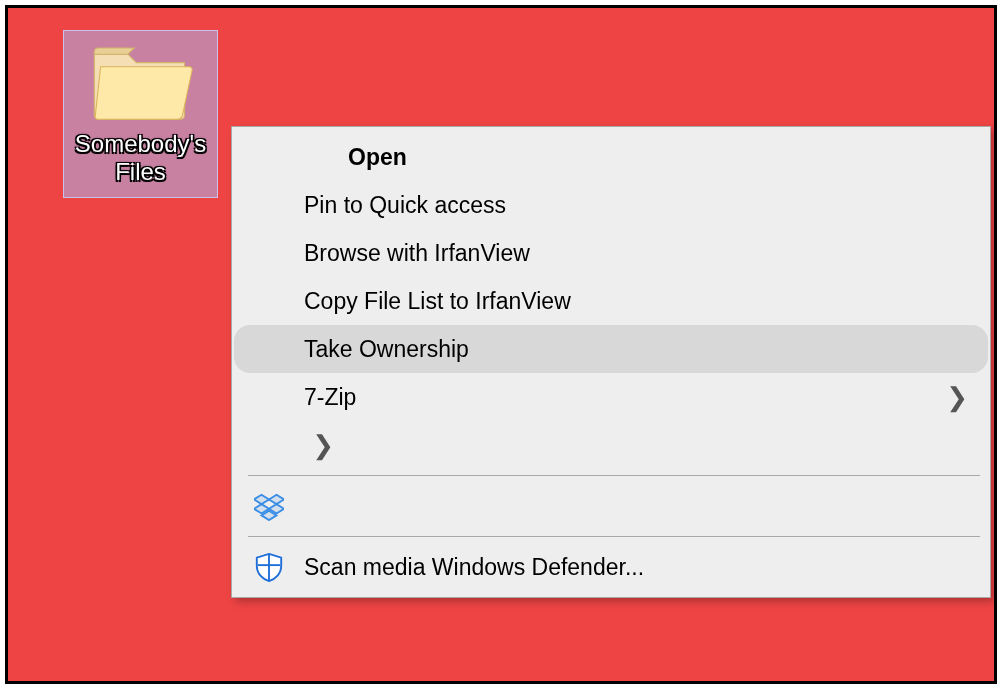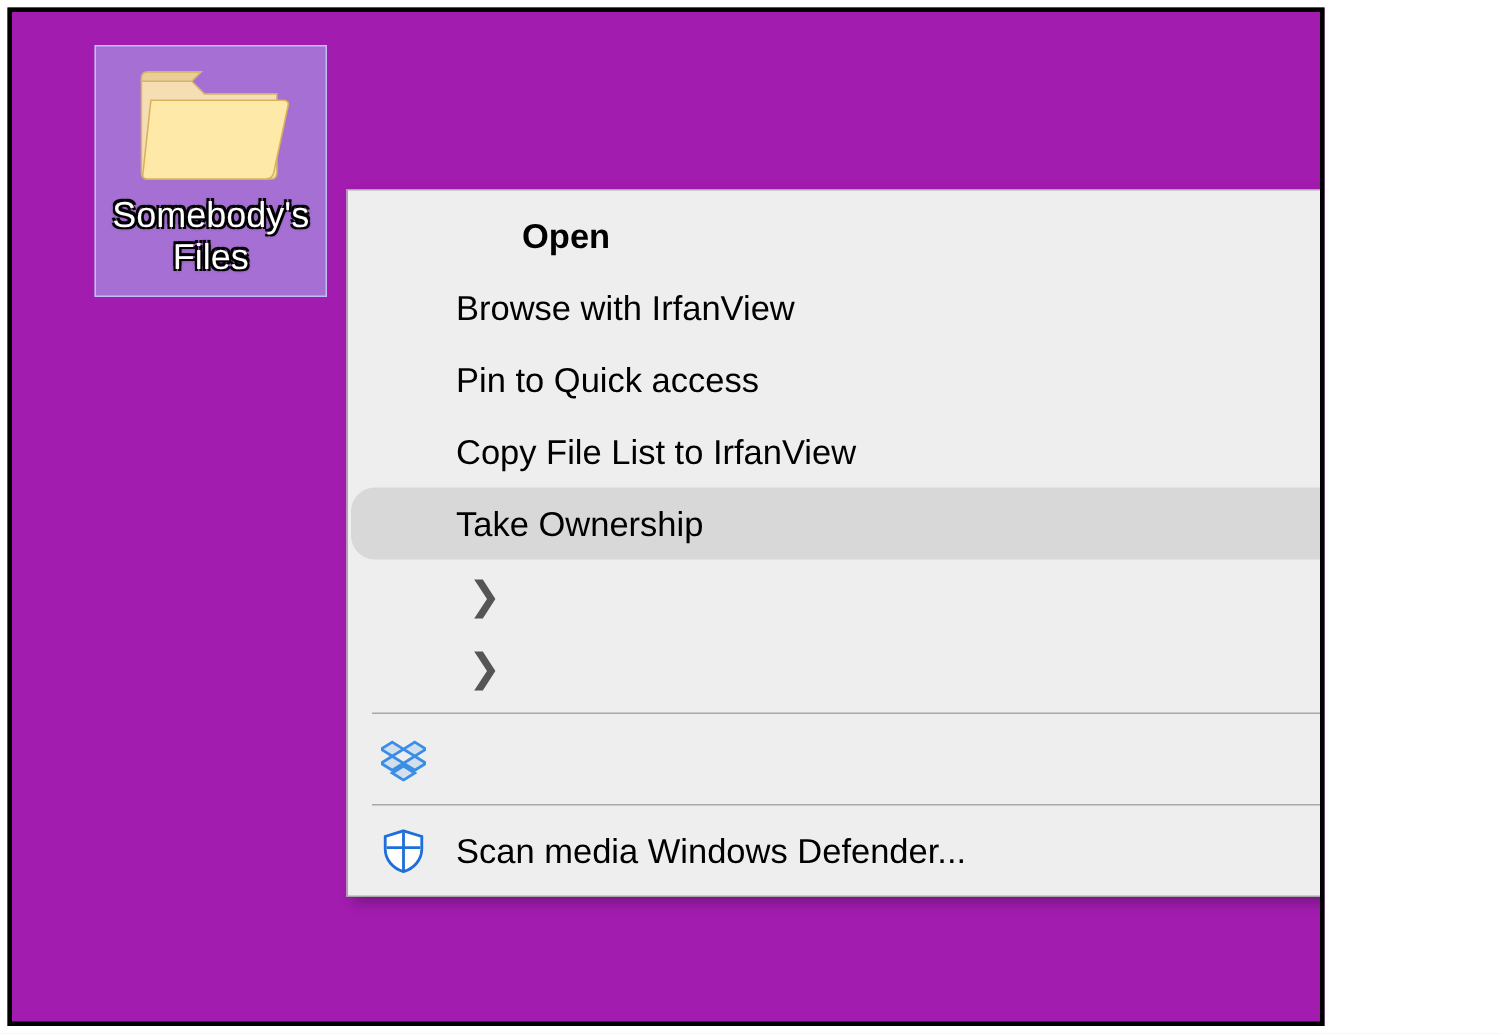--- a/index.html
+++ b/index.html
@@ -7,23 +7,23 @@
       width: 1000px;
       height: 689px;
       background: #fff;
       font-family: "Segoe UI", Tahoma, sans-serif;
       overflow: hidden;
       position: relative;
     }
     .frame {
       position: absolute;
       left: 5px; top: 5px;
-      width: 878px; height: 679px;
+      width: 992px; height: 679px;
       border: 3px solid #000;
-      background: #a21caf;
+      background: #ef4444;
       overflow: hidden;
     }
 
     
     .desktop-icon {
       position: absolute;
       left: 55px;
       top: 22px;
       width: 155px;
       padding: 8px 4px 10px 4px;
@@ -114,41 +114,42 @@
 
   <div class="context-menu">
 
     <div class="menu-row">
       <span class="menu-icon-cell"></span>
       <span class="menu-label default">Open</span>
     </div>
 
     <div class="menu-row">
       <span class="menu-icon-cell"></span>
-      <span class="menu-label">Browse with IrfanView</span>
+      <span class="menu-label">Pin to Quick access</span>
     </div>
 
     <div class="menu-row">
       <span class="menu-icon-cell"></span>
-      <span class="menu-label">Pin to Quick access</span>
+      <span class="menu-label">Browse with IrfanView</span>
     </div>
 
     <div class="menu-row">
       <span class="menu-icon-cell"></span>
       <span class="menu-label">Copy File List to IrfanView</span>
     </div>
 
 
     <div class="menu-row highlight">
       <span class="menu-icon-cell"></span>
       <span class="menu-label">Take Ownership</span>
     </div>
 
     <div class="menu-row">
       <span class="menu-icon-cell"></span>
+      <span class="menu-label">7-Zip</span>
       <span class="menu-arrow">❯</span>
     </div>
 
     <div class="menu-row">
       <span class="menu-icon-cell"></span>
       <span class="menu-arrow">❯</span>
     </div>
 
     <div class="menu-separator"></div>
 

